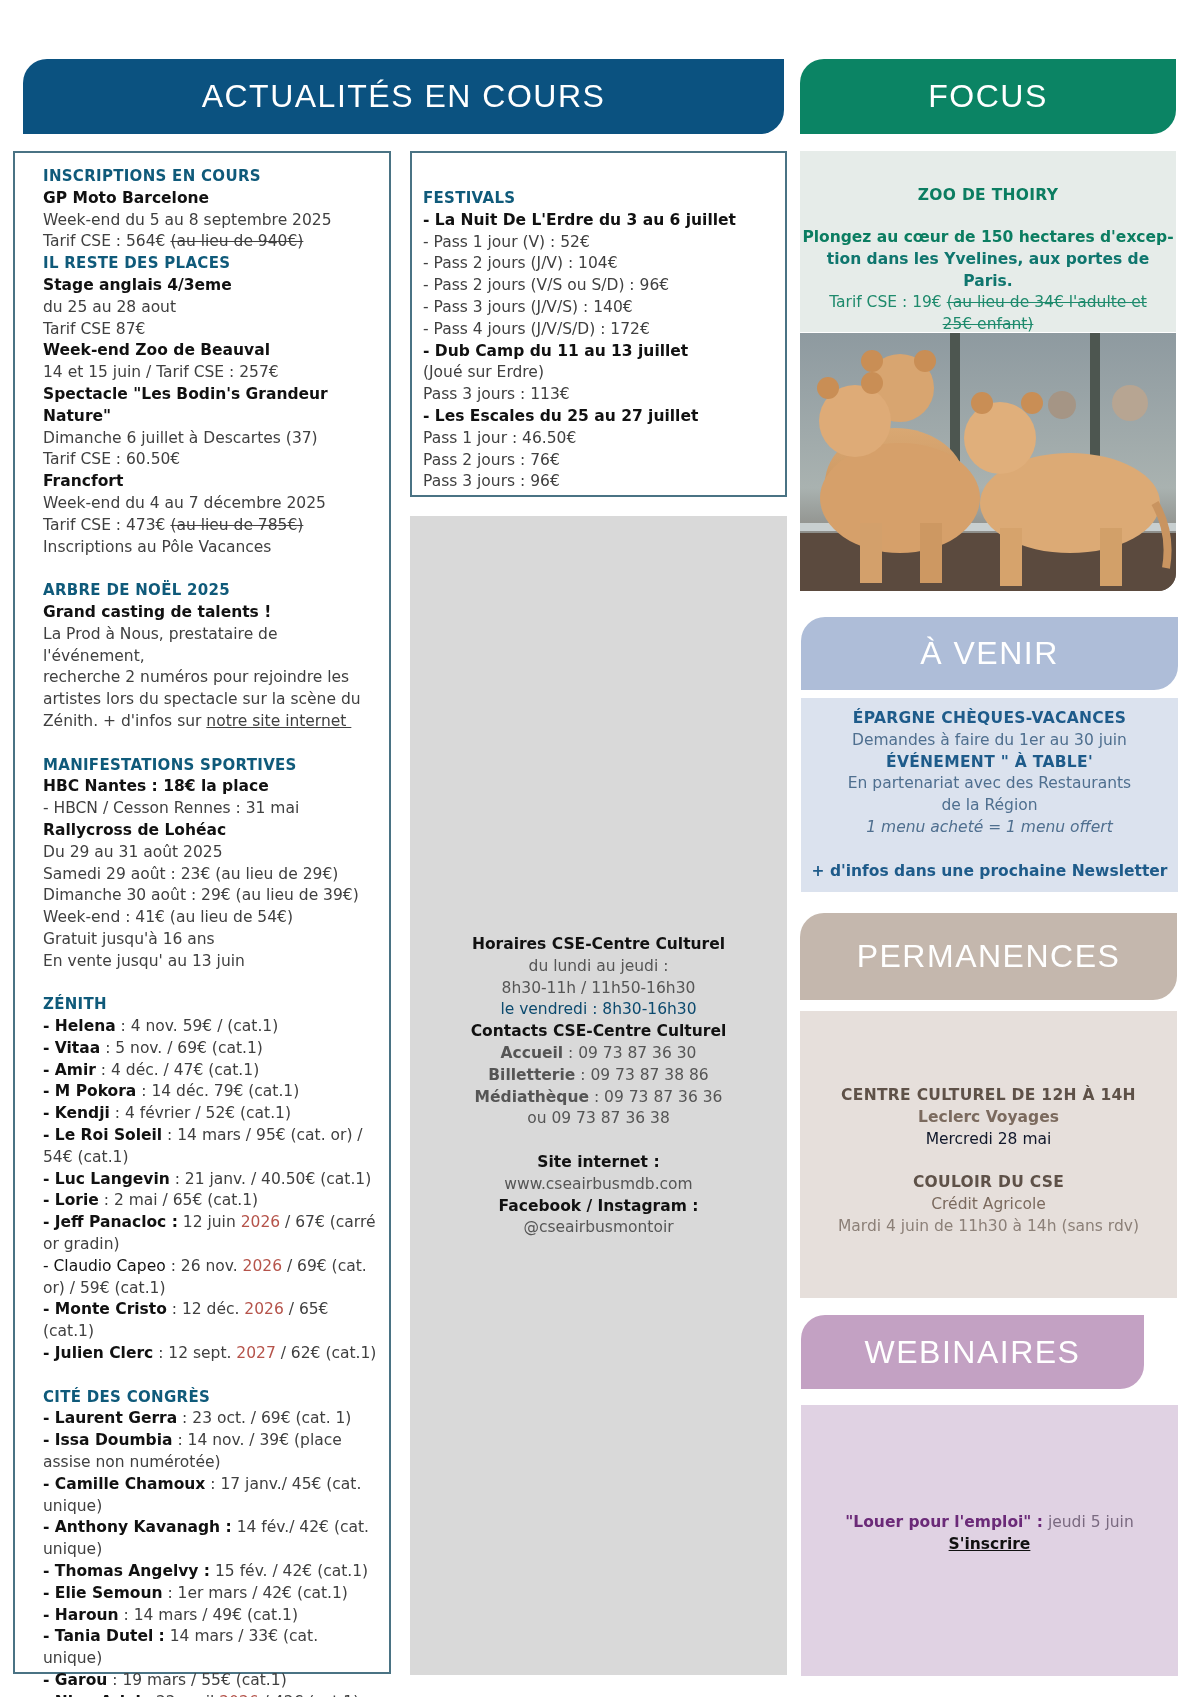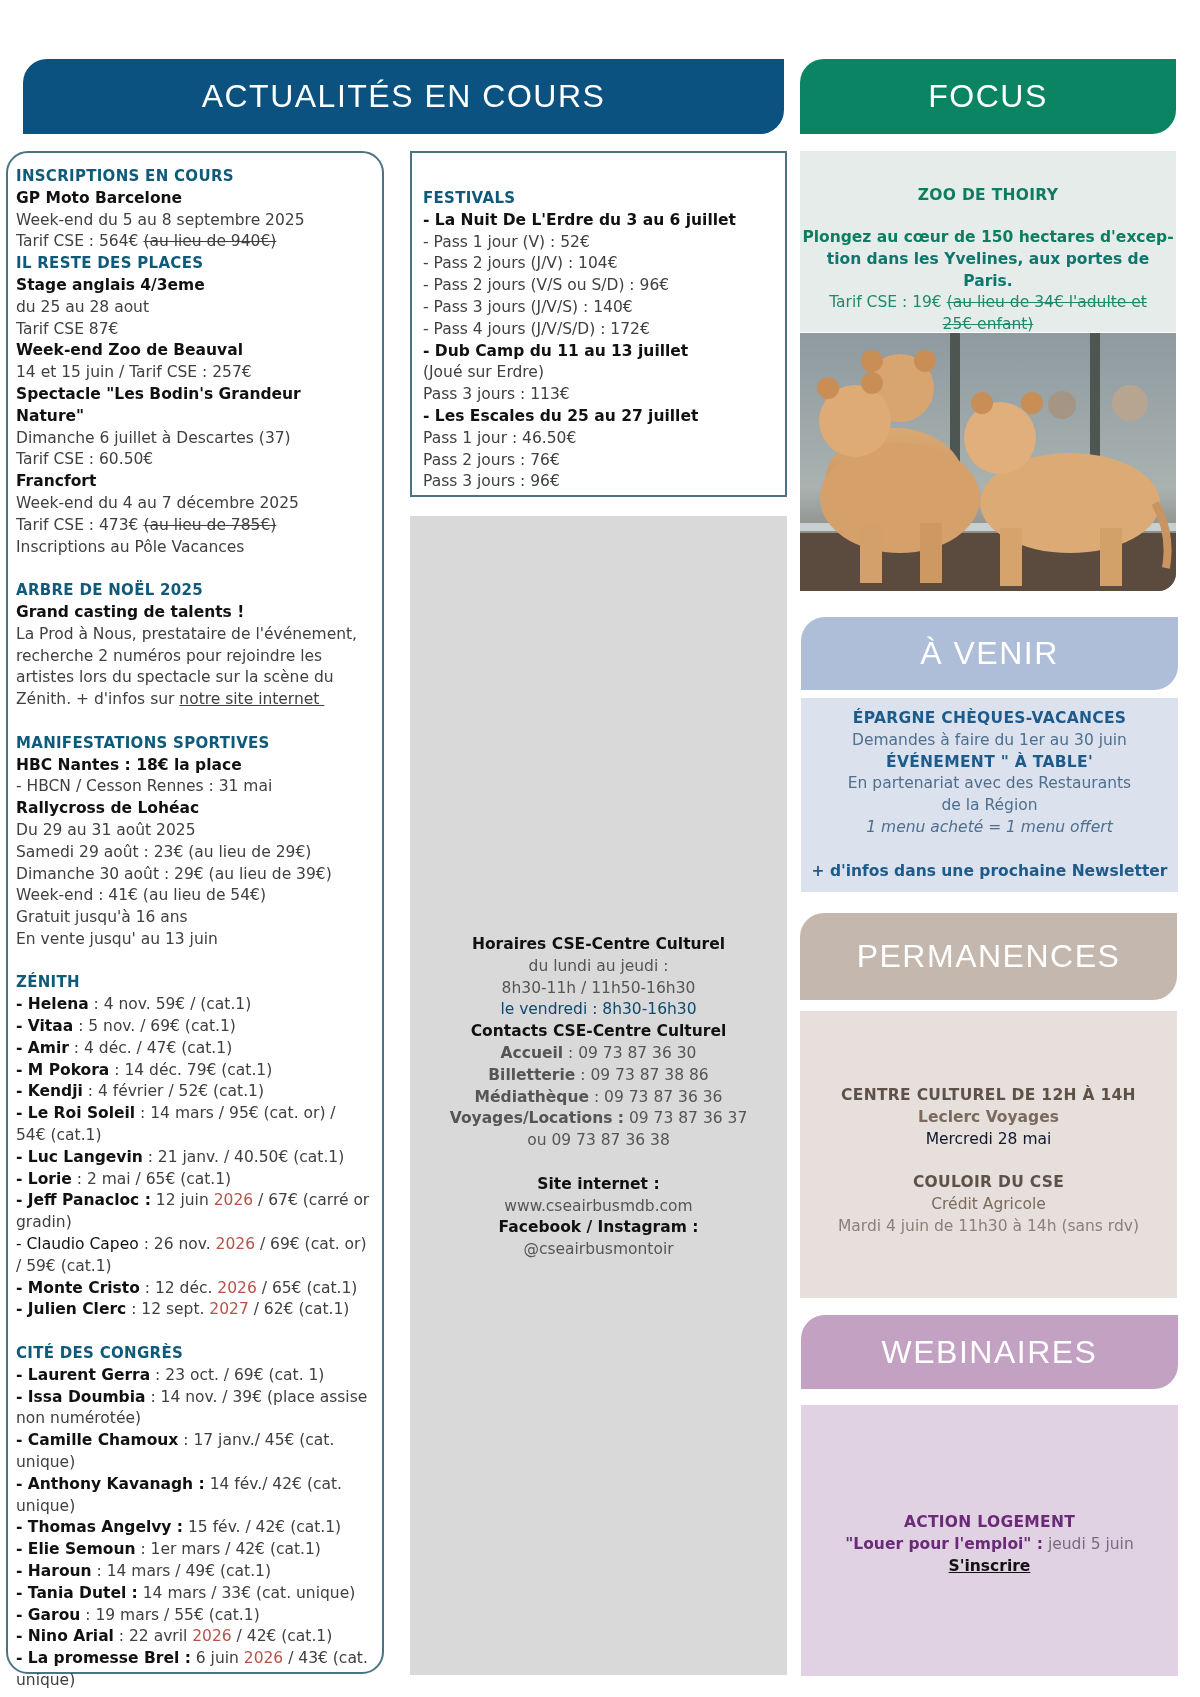--- a/index.html
+++ b/index.html
@@ -31,21 +31,21 @@
 </head>
 <body>
 
 <div class="tab" style="left:23px; top:59px; width:761px; height:75px; background:#0b5280;">
   <span>ACTUALITÉS EN COURS</span>
 </div>
 <div class="tab" style="left:800px; top:59px; width:376px; height:75px; background:#0b8464;">
   <span>FOCUS</span>
 </div>
 
-<div class="box bordered" style="left:6px; top:151px; width:378px; height:1523px; padding:13px 12px 0 8px;border-radius:22px;">
+<div class="box bordered" style="left:13px; top:151px; width:378px; height:1523px; padding:13px 12px 0 28px;">
 
   <div class="h">INSCRIPTIONS EN COURS</div>
   <div class="b">GP Moto Barcelone</div>
   <div class="ln l">Week-end du 5 au 8 septembre 2025</div>
   <div class="ln l"><span>Tarif CSE : 564€ </span><span class="strike">(au lieu de 940€)</span></div>
 
   <div class="h">IL RESTE DES PLACES</div>
   <div class="b">Stage anglais 4/3eme</div>
   <div class="ln l">du 25 au 28 aout</div>
   <div class="ln l">Tarif CSE 87€</div>
@@ -139,21 +139,20 @@
 <div class="box center" style="left:410px; top:516px; width:377px; height:1159px; background:#d9d9d9; padding-top:418px;">
   <div class="c-ln" style="color:#111; font-weight:bold;">Horaires CSE-Centre Culturel</div>
   <div class="c-ln" style="color:#555;">du lundi au jeudi :</div>
   <div class="c-ln" style="color:#555;">8h30-11h / 11h50-16h30</div>
   <div class="c-ln" style="color:#0c4a6e;">le vendredi : 8h30-16h30</div>
   <div class="c-ln" style="color:#111; font-weight:bold;">Contacts CSE-Centre Culturel</div>
   <div id="phone-list">
       <div class="c-ln"><span style="font-weight: bold; color: rgb(85, 85, 85);">Accueil</span><span style="color: rgb(85, 85, 85);"> : 09 73 87 36 30</span></div>
       <div class="c-ln"><span style="font-weight: bold; color: rgb(85, 85, 85);">Billetterie</span><span style="color: rgb(85, 85, 85);"> :  09 73 87 38 86</span></div>
       <div class="c-ln"><span style="font-weight: bold; color: rgb(85, 85, 85);">Médiathèque</span><span style="color: rgb(85, 85, 85);"> : 09 73 87 36 36</span></div>
-      <div class="c-ln"><span style="font-weight: bold; color: rgb(85, 85, 85);">Voyages/Locations :</span><span style="color: rgb(85, 85, 85);"> 09 73 87 36 37</span></div>
     </div>
   <div class="c-ln" style="color:#555;">ou 09 73 87 36 38</div>
   <div class="gap"></div>
   <div class="c-ln" style="color:#111; font-weight:bold;">Site internet :</div>
   <div class="c-ln" style="color:#555;">www.cseairbusmdb.com</div>
   <div class="c-ln" style="color:#111; font-weight:bold;">Facebook / Instagram :</div>
   <div class="c-ln" style="color:#555;">@cseairbusmontoir</div>
 </div>
 
 <div class="box center" style="left:800px; top:151px; width:376px; height:181px; background:#e6ece9; padding-top:33px;">
@@ -228,20 +227,19 @@
 <div class="box center" style="left:800px; top:1011px; width:377px; height:287px; background:#e6dfdb; padding-top:74px;">
   <div class="c-ln" style="color:#5e5148; font-weight:bold; letter-spacing:0.3px;">CENTRE CULTUREL DE 12H À 14H</div>
   <div class="c-ln" style="color:#7b6a5e; font-weight:bold;">Leclerc Voyages</div>
   <div class="c-ln" style="color:#0f172a;">Mercredi 28 mai</div>
   <div class="gap"></div>
   <div class="c-ln" style="color:#5e5148; font-weight:bold; letter-spacing:0.3px;">COULOIR DU CSE</div>
   <div class="c-ln" style="color:#7b6a5e; font-weight:normal;">Crédit Agricole</div>
   <div class="c-ln" style="color:#8c8078;">Mardi 4 juin de 11h30 à 14h (sans rdv)</div>
 </div>
 
-<div class="tab" style="left:801px; top:1315px; width:377px; height:74px; background:#c3a1c3;justify-content:center;">
+<div class="tab" style="left:801px; top:1315px; width:343px; height:74px; background:#c3a1c3;justify-content:center;">
   <span>WEBINAIRES</span>
 </div>
 <div class="box center" style="left:801px; top:1405px; width:377px; height:271px; background:#e0d2e3; padding-top:107px;">
-  <div class="c-ln" style="color:#6b2a78; font-weight:bold; letter-spacing:0.3px;">ACTION LOGEMENT</div>
   <div class="c-ln"><span style="color:#6b2a78; font-weight:bold;">"Louer pour l'emploi" :</span><span style="color:#7a6a80;"> jeudi 5 juin</span></div>
   <div class="c-ln ul" style="color:#111; font-weight:bold; cursor:pointer;">S'inscrire</div>
 </div>
 
 </body></html>

